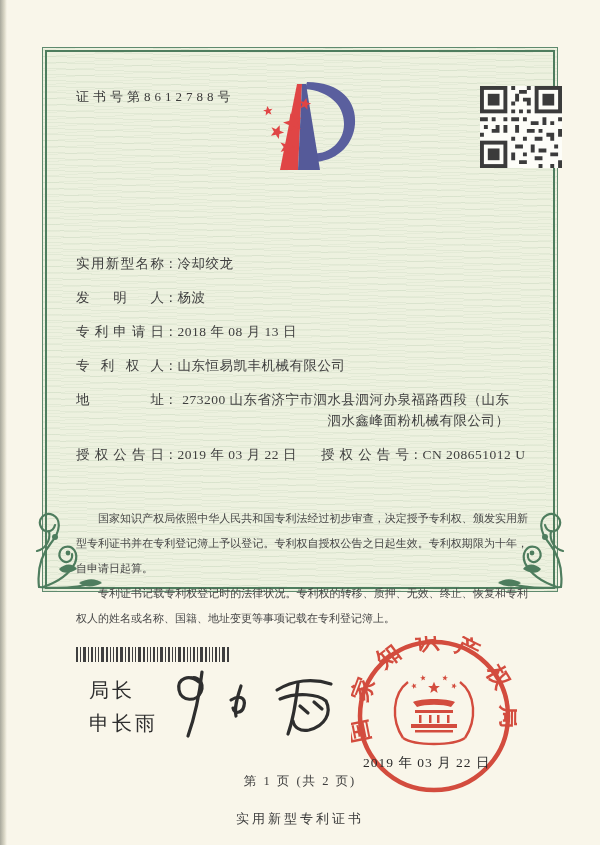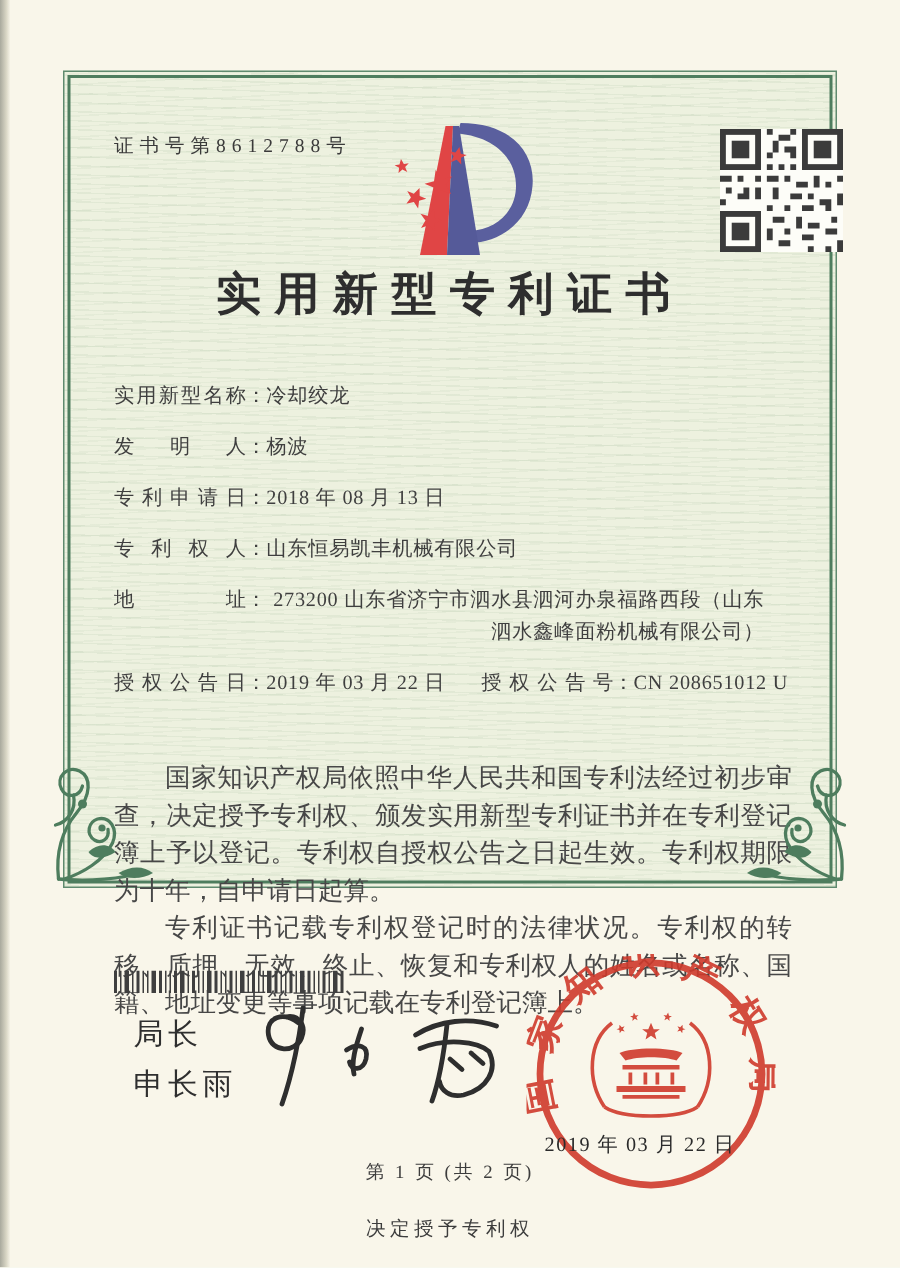--- a/index.html
+++ b/index.html
@@ -27,21 +27,21 @@
   .title{position:absolute;left:0;top:128px;width:100%;text-align:center;
     font-size:30px;font-weight:bold;letter-spacing:9px;color:#2e2e2e;}
   .fields{position:absolute;left:33px;top:205px;right:28px;font-size:13.5px;color:#3f3f3f;}
   .frow{margin-bottom:13px;line-height:21px;white-space:nowrap;}
   .frow.wrap{white-space:normal;}
   .flabel{display:inline-block;width:88px;text-align:justify;text-align-last:justify;vertical-align:top;}
   .fcolon{display:inline-block;vertical-align:top;}
   .fvalue{display:inline-block;vertical-align:top;letter-spacing:.5px;text-align:right;}
   .fvalue.addr{width:332px;white-space:normal;}
   .grant .second{margin-left:24px;}
-  .paras{position:absolute;left:33px;top:458px;width:452px;font-size:17px;line-height:25px;color:#474747;}
+  .paras{position:absolute;left:33px;top:458px;width:452px;font-size:11px;line-height:25px;color:#474747;}
   .paras p{margin:0;text-indent:2em;text-align:justify;}
   .barcode{position:absolute;left:33px;top:599px;}
   .signer{position:absolute;left:46px;top:632px;font-size:20px;letter-spacing:3px;color:#2f2f2f;line-height:1;}
   .signer .name{margin-top:13px;}
   .signature{position:absolute;left:118px;top:620px;}
   .seal{position:absolute;left:308px;top:588px;}
   .seal-date{position:absolute;left:320px;top:706px;font-size:13.5px;color:#2b2b2b;letter-spacing:1px;white-space:nowrap;}
   .page-number{position:absolute;left:0;top:725px;width:100%;text-align:center;font-size:12.5px;letter-spacing:2px;color:#3d3d3d;}
   .footer-note{position:absolute;left:0;top:810px;width:100%;text-align:center;font-size:13px;letter-spacing:3px;color:#3d3d3d;}
   .ornament{position:absolute;}
@@ -91,21 +91,20 @@
              M0,32h8v4h-8z M12,32h4v4h-4z M4,40h4v4h-4z M12,44h8v4h-8z M0,48h4v4h-4z M16,40h4v8h-4z M24,32h4v4h-4z M24,40h4v8h-4z
              M32,32h8v4h-8z M44,32h4v4h-4z M52,36h8v4h-8z M64,32h4v8h-4z M72,36h4v4h-4z M80,32h4v4h-4z
              M36,40h4v8h-4z M48,44h8v4h-8z M60,44h4v4h-4z M68,48h8v4h-8z M80,44h4v8h-4z
              M32,52h4v4h-4z M44,52h4v4h-4z M56,52h8v4h-8z M72,52h4v4h-4z
              M36,60h8v4h-8z M52,60h4v8h-4z M60,64h8v4h-8z M76,60h4v4h-4z
              M32,68h4v8h-4z M44,68h4v4h-4z M56,72h8v4h-8z M72,68h8v4h-8z M80,76h4v8h-4z M40,76h8v4h-8z M60,80h4v4h-4z M72,80h4v4h-4z"></path>
         </g>
       </svg>
     </div>
 
-    <div class="title">实用新型专利证书</div>
 
     <div class="fields">
       <div class="frow">
         <span class="flabel">实用新型名称</span><span class="fcolon">：</span><span class="fvalue">冷却绞龙</span>
       </div>
       <div class="frow">
         <span class="flabel">发明人</span><span class="fcolon">：</span><span class="fvalue">杨波</span>
       </div>
       <div class="frow">
         <span class="flabel">专利申请日</span><span class="fcolon">：</span><span class="fvalue">2018 年 08 月 13 日</span>
@@ -213,14 +212,14 @@
         <g fill="#4e7d5e" stroke="none">
           <path d="M44,92 C52,87 61,87 67,92 C60,96 50,97 44,92 Z"></path>
           <path d="M24,78 C30,72 38,72 42,78 C36,82 28,84 24,78 Z"></path>
           <circle cx="20" cy="46" r="3"></circle>
           <circle cx="33" cy="62" r="2.4"></circle>
         </g>
       </svg>
     </div>
   </div>
 
-  <div class="footer-note">决定授予专利权</div>
+  <div class="footer-note">实用新型专利证书</div>
 </div>
 
 </body></html>

